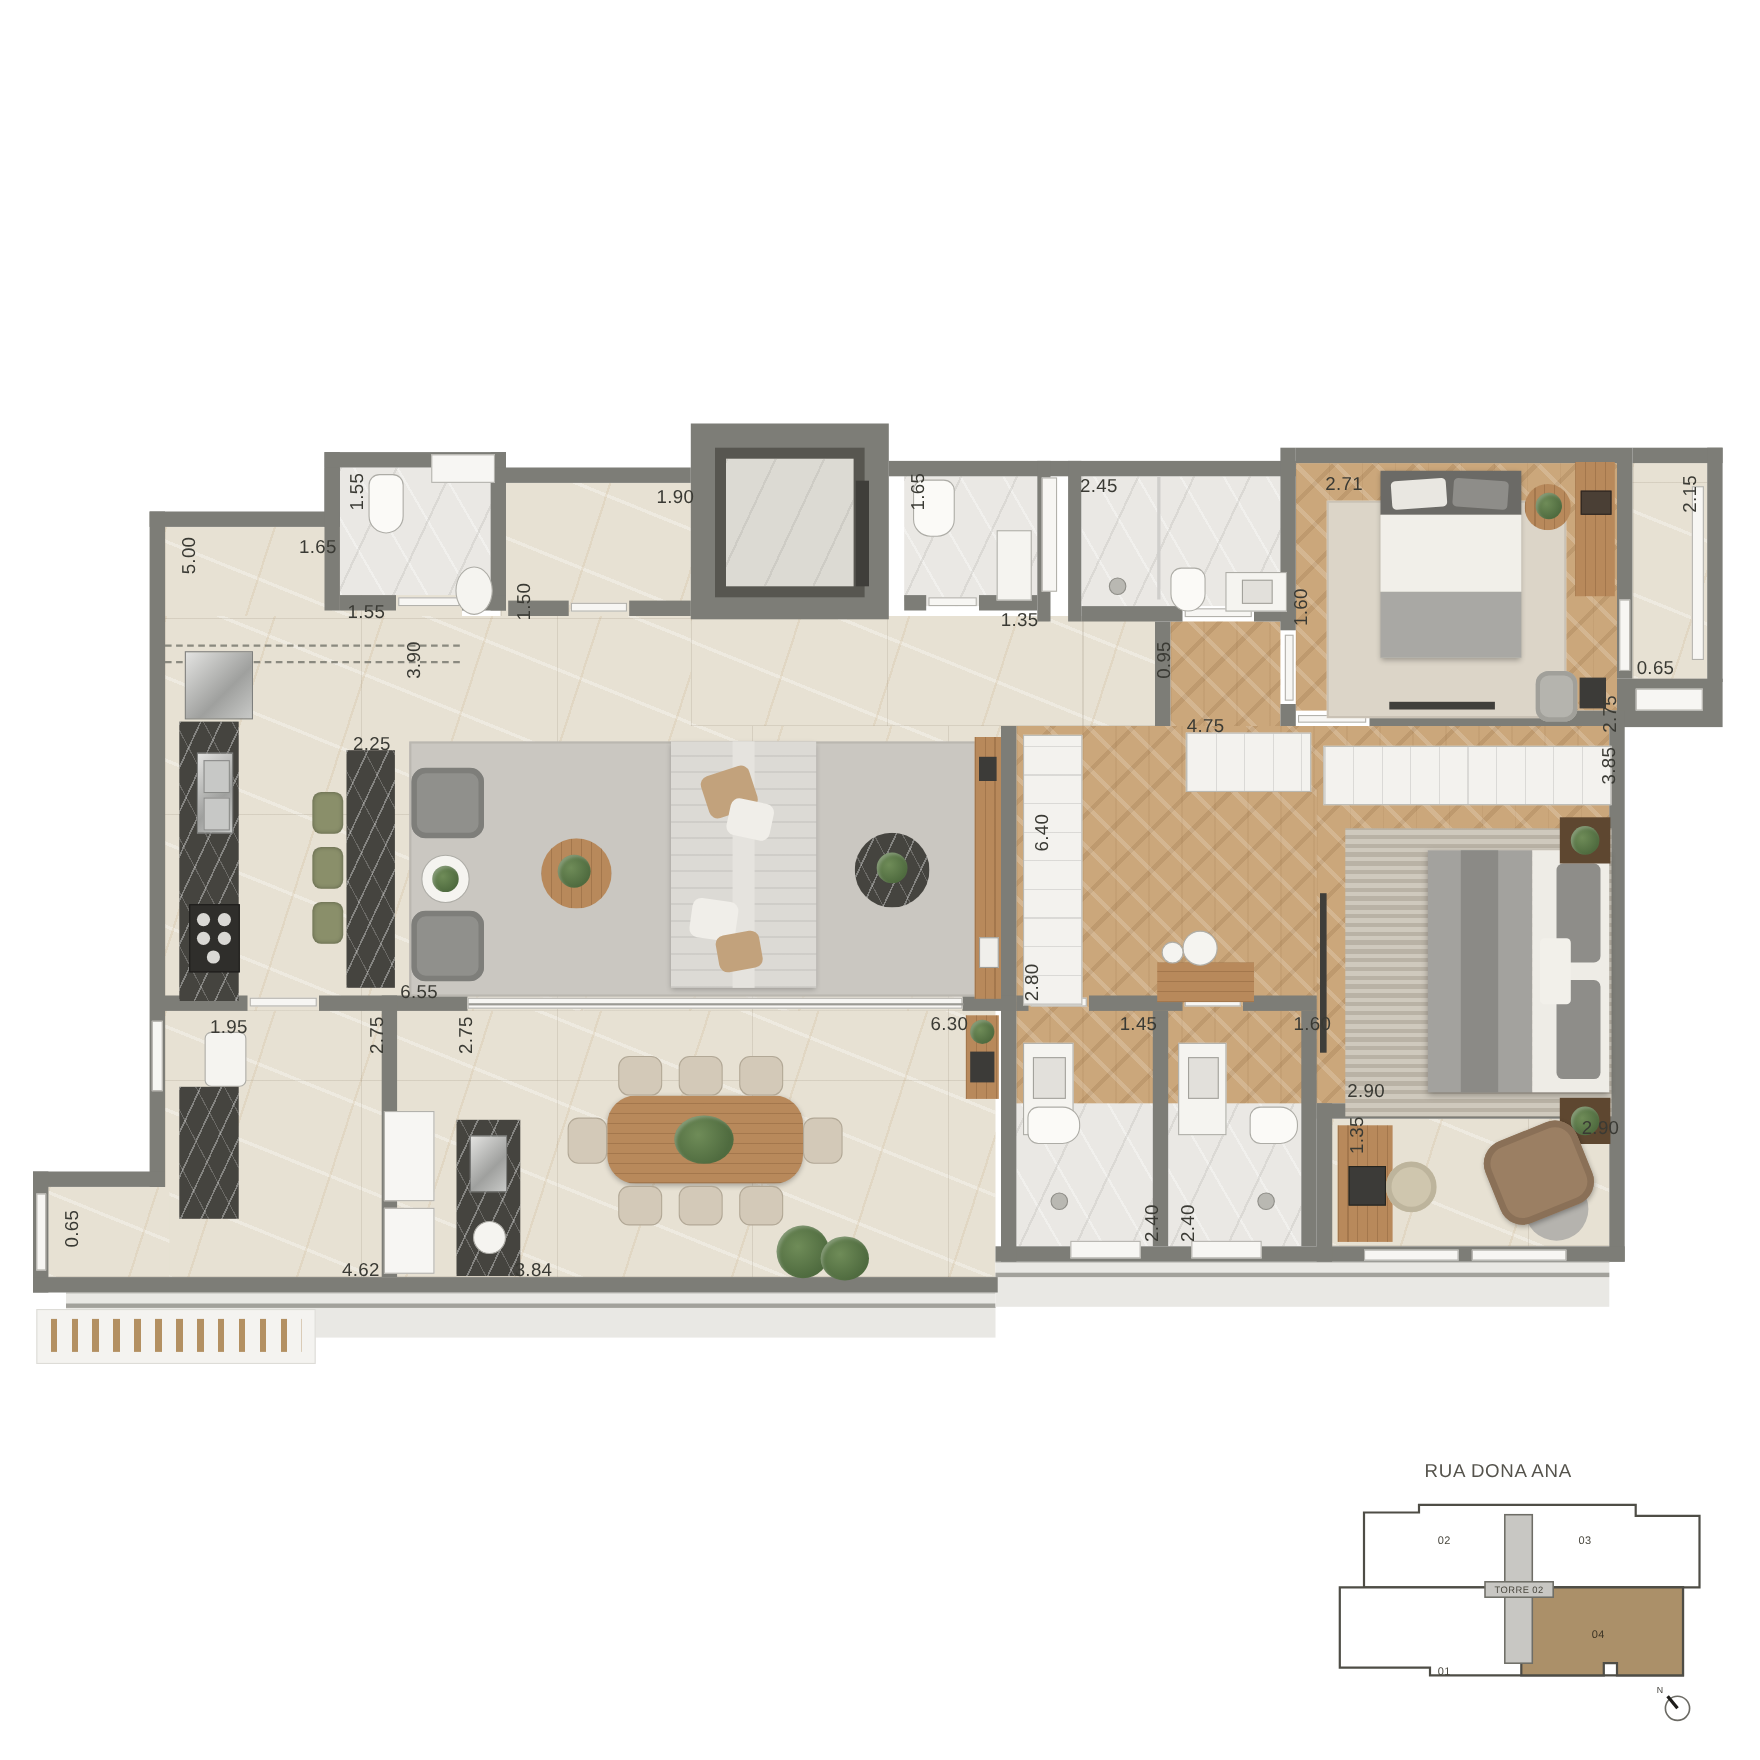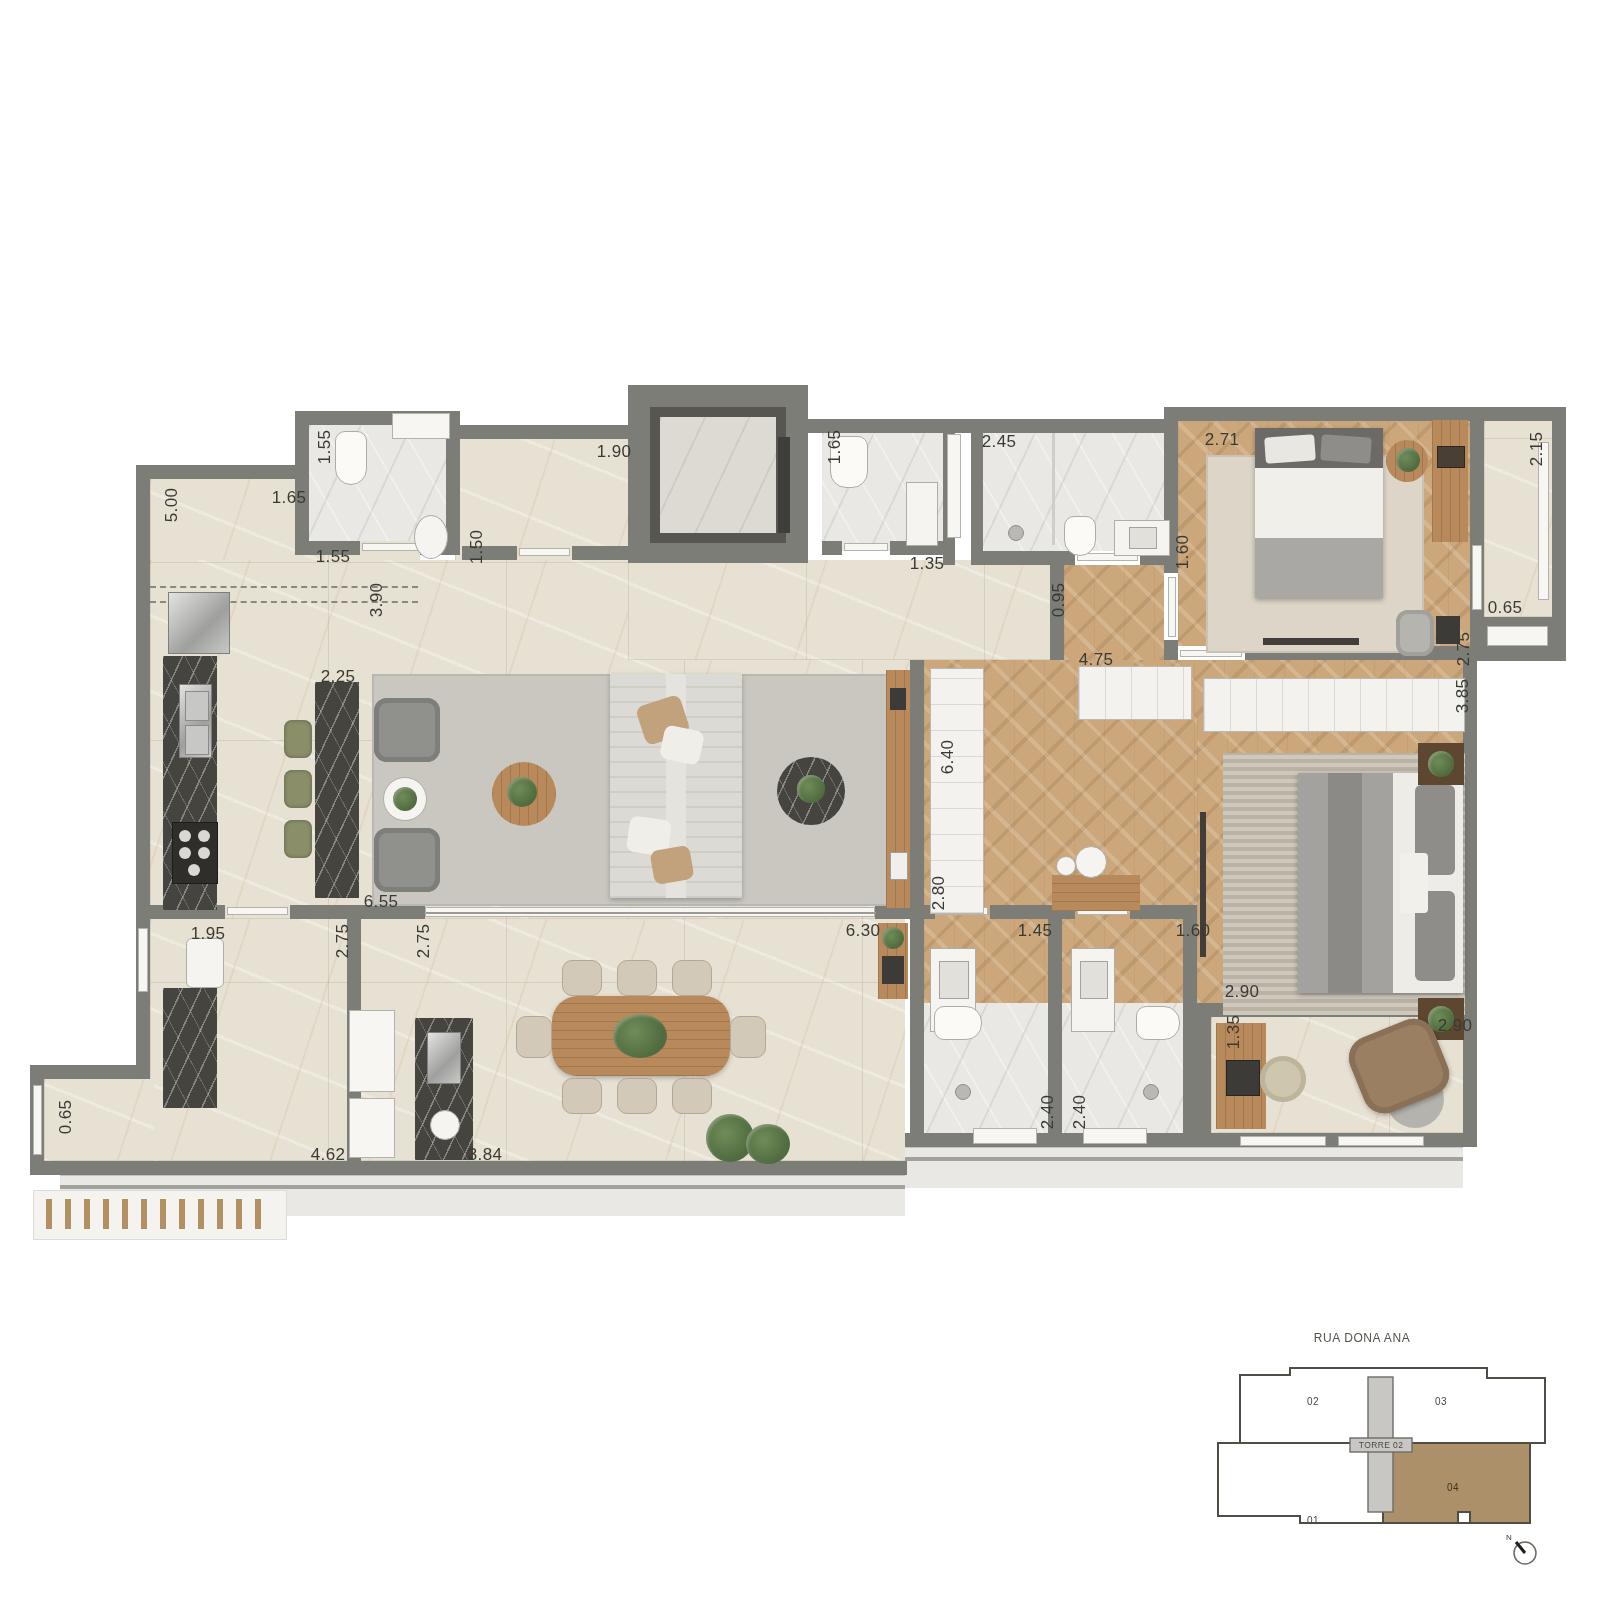--- a/index.html
+++ b/index.html
@@ -49,21 +49,21 @@
   .steel{background:linear-gradient(135deg,#e3e3e1,#9fa09e 60%,#c8c9c7);border:1px solid #7e7f7d;box-sizing:border-box;}
   .sofa{background:#dcdad5;box-shadow:0 2px 5px rgba(0,0,0,.25);
     background-image:repeating-linear-gradient(0deg, rgba(0,0,0,.06) 0 2px, transparent 2px 15px);}
   .dashedline{border-top:2px dashed #8a897f;height:0;}
 
   
   .dim{position:absolute;transform:translate(-50%,-50%);font-size:17px;color:#3a3a34;white-space:nowrap;letter-spacing:.3px;}
   .dim.v{transform:translate(-50%,-50%) rotate(-90deg);}
 
   
-  .kp-street{position:absolute;transform:translate(-50%,-50%);font-size:12px;color:#55534c;letter-spacing:.6px;}
+  .kp-street{position:absolute;transform:translate(-50%,-50%);font-size:17px;color:#55534c;letter-spacing:.6px;}
   .kp-unit{position:absolute;transform:translate(-50%,-50%);font-size:10px;color:#4a483f;letter-spacing:.5px;}
   .kp-unit.hl{color:#3c3425;margin-left:12px;}
   .kp-tower{position:absolute;transform:translate(-50%,-50%);font-size:8.5px;color:#4a483f;letter-spacing:.4px;}
   .kp-n{position:absolute;transform:translate(-50%,-50%);font-size:8px;color:#3a3933;}
 </style>
 </head>
 <body>
 
 <div class="canvas">
 

